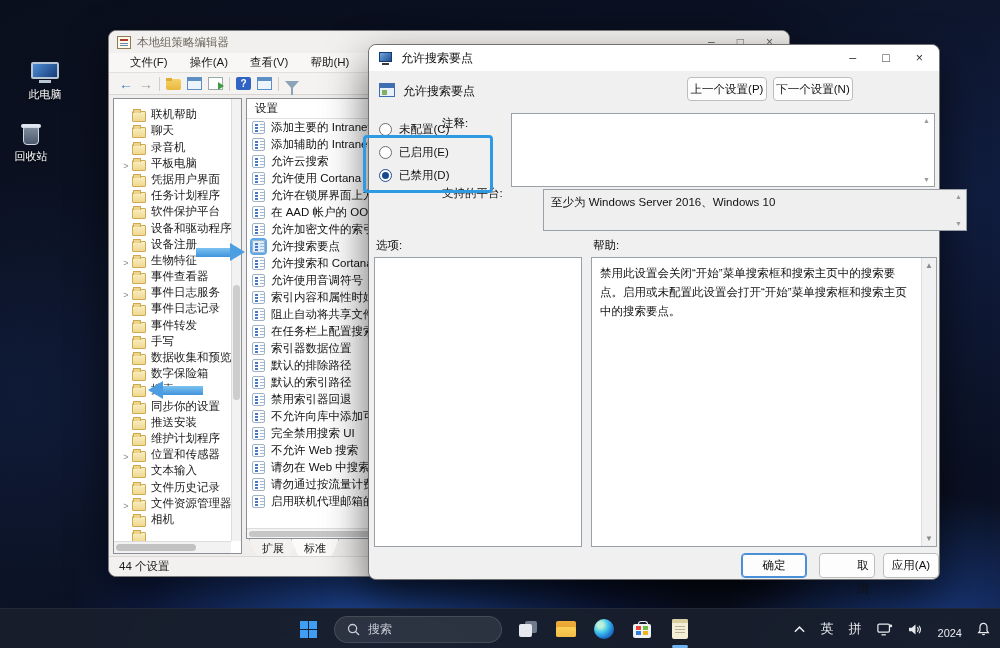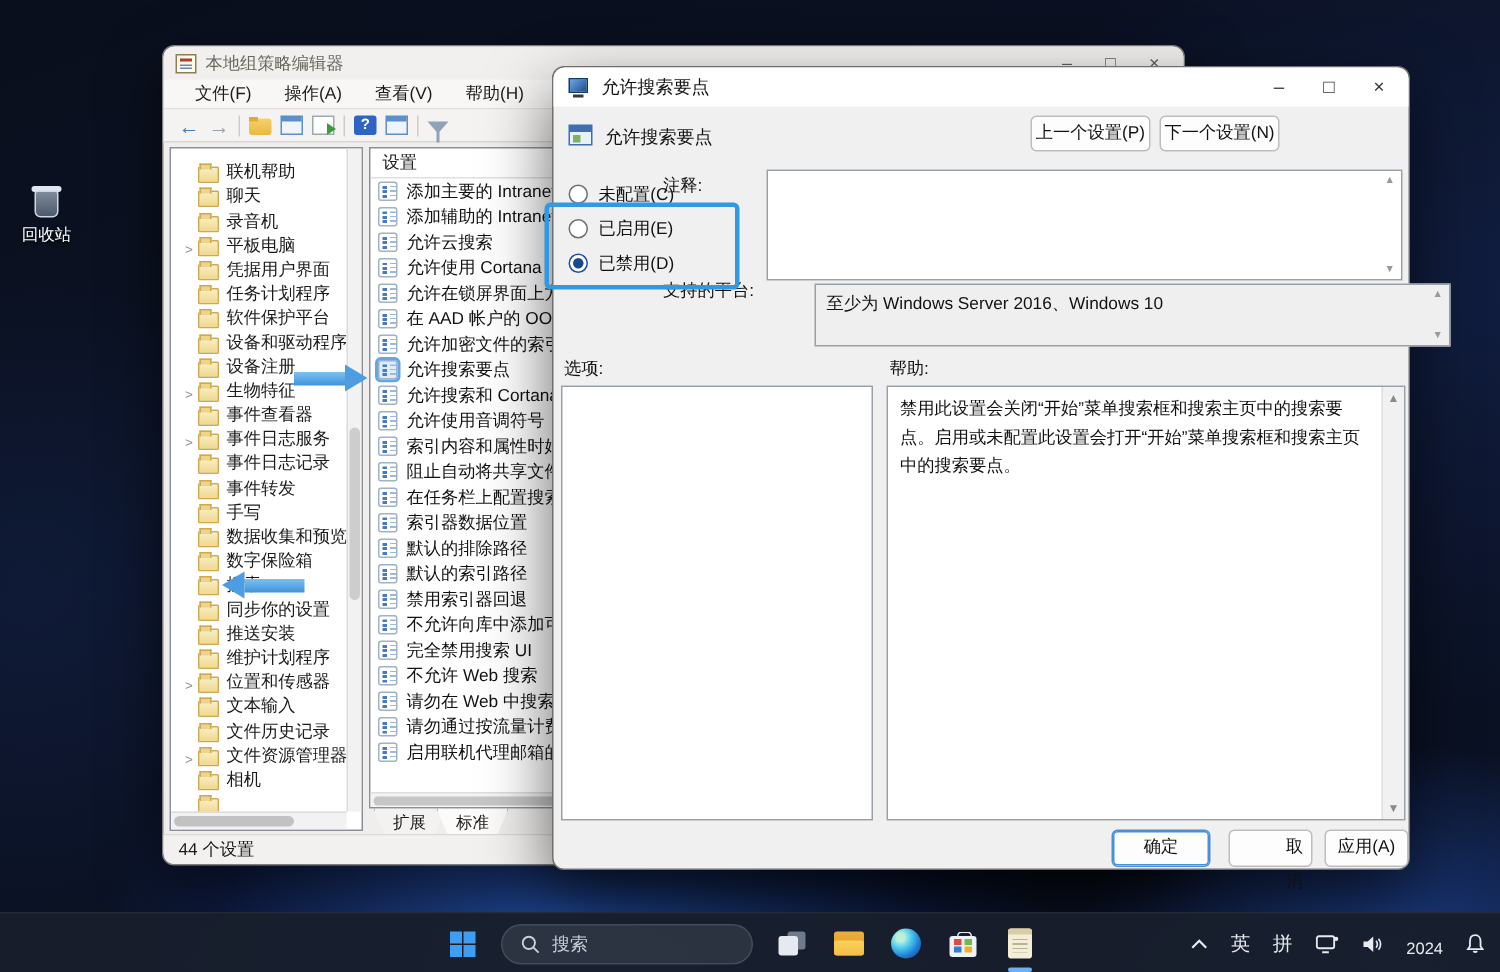--- a/index.html
+++ b/index.html
@@ -193,20 +193,27 @@
   .tb-right { position:absolute; right:10px; top:0; height:40px; display:flex; align-items:center; gap:15px; color:#e8eaee; }
   .tb-lang { font-size:13px; }
   .tb-date { font-size:11px; margin-top:8px; }
   svg.ico { display:block; }
 </style>
 </head>
 <body>
 
 <div class="desktop">
 
+  <div class="dt-icon" style="left:10px; top:62px;">
+    <div class="glyph pc-glyph">
+        <div class="scr"></div>
+        <div class="std"></div>
+      </div>
+    <div>此电脑</div>
+  </div>
   <div class="dt-icon" style="left:-4px; top:122px;">
     <div class="glyph bin-glyph">
         <div class="lid"></div>
         <div class="body"></div>
       </div>
     <div>回收站</div>
   </div>
 
   <div class="win">
     <div class="mw-titlebar">

